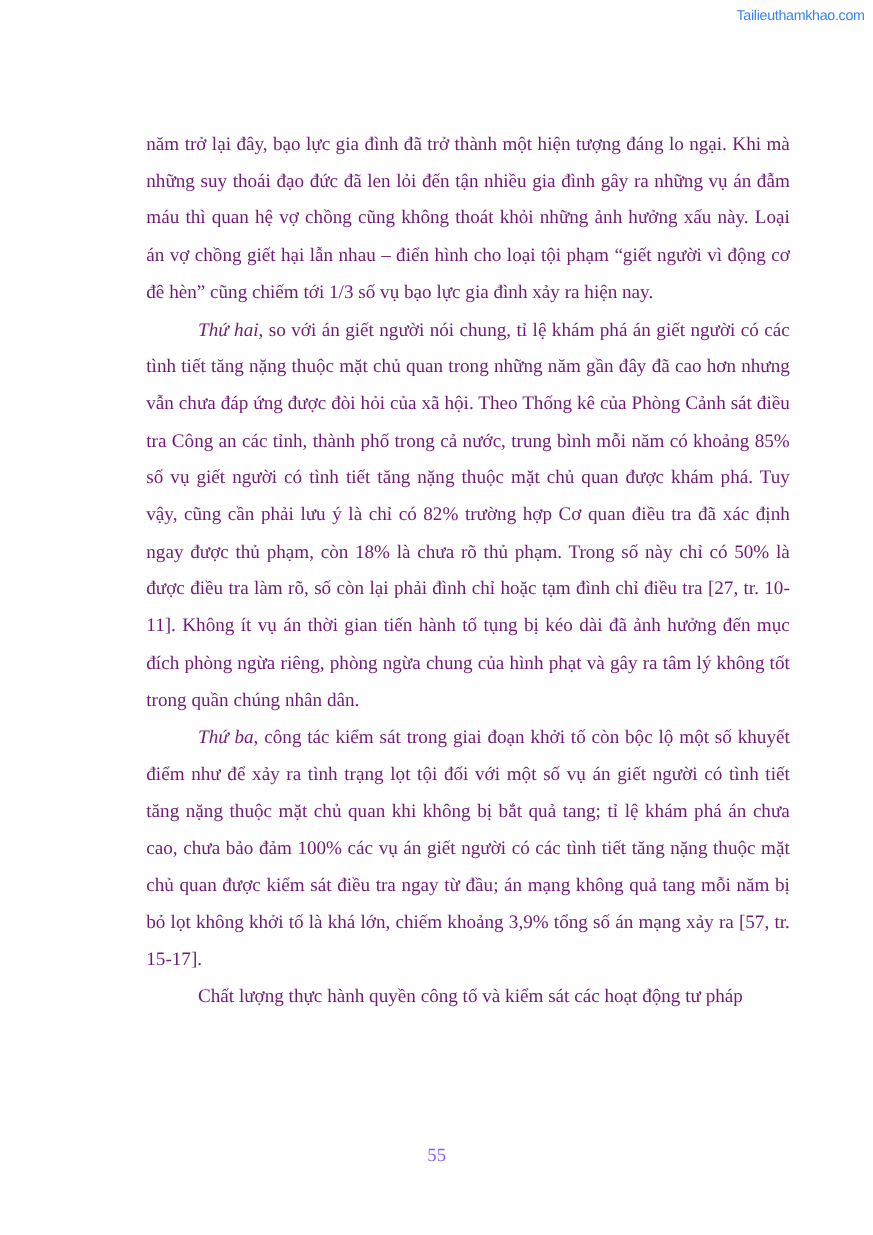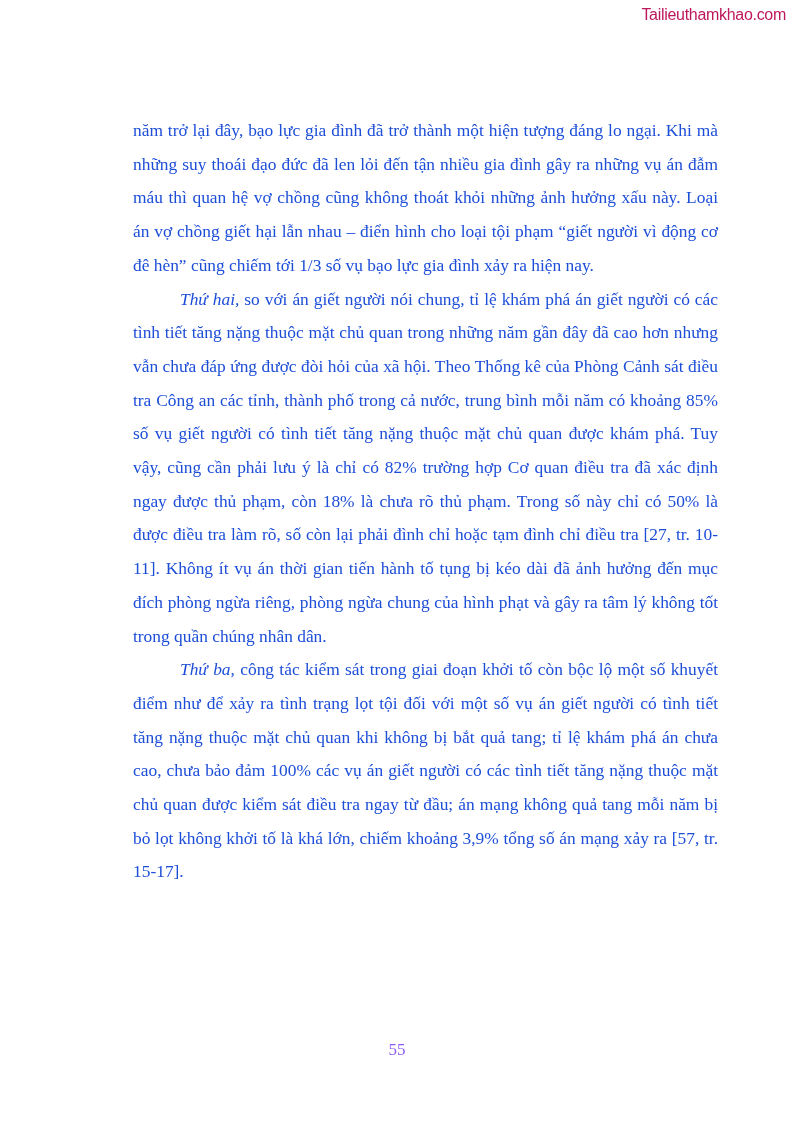--- a/index.html
+++ b/index.html
@@ -1,25 +1,25 @@
 <!DOCTYPE html>
 <html><head>
 <meta charset="utf-8">
 <style>
   html, body { margin: 0; padding: 0; background: #ffffff; }
   body { width: 794px; height: 1123px; position: relative; overflow: hidden; }
   .watermark {
     position: absolute; top: 6px; right: 8px;
-    font-family: "Liberation Sans", sans-serif; font-size: 16px;
-    color: #be185d; letter-spacing: -0.3px;
+    font-family: "Liberation Sans", sans-serif; font-size: 13px;
+    color: #3b82f6; letter-spacing: -0.3px;
   }
   .page-body {
     position: absolute; left: 133px; top: 114px; width: 585px;
     font-family: "Liberation Serif", serif; font-size: 17.4px;
-    line-height: 33.7px; color: #1d4ed8; text-align: justify;
+    line-height: 33.7px; color: #701a75; text-align: justify;
   }
   .para { margin: 0; }
   .para.indent { text-indent: 47px; }
   .para em { font-style: italic; }
   .page-number {
     position: absolute; top: 1040px; left: 0; width: 794px; text-align: center;
     font-family: "Liberation Serif", serif; font-size: 17px; color: #8b5cf6;
   }
 </style>
 </head>
@@ -30,15 +30,18 @@
 <div class="page-body">
   <p class="para">
     <span>năm trở lại đây, bạo lực gia đình đã trở thành một hiện tượng đáng lo ngại. Khi mà những suy thoái đạo đức đã len lỏi đến tận nhiều gia đình gây ra những vụ án đẫm máu thì quan hệ vợ chồng cũng không thoát khỏi những ảnh hưởng xấu này. Loại án vợ chồng giết hại lẫn nhau – điển hình cho loại tội phạm “giết người vì động cơ đê hèn” cũng chiếm tới 1/3 số vụ bạo lực gia đình xảy ra hiện nay.</span>
   </p>
   <p class="para indent">
     <em>Thứ hai,</em><span> so với án giết người nói chung, tỉ lệ khám phá án giết người có các tình tiết tăng nặng thuộc mặt chủ quan trong những năm gần đây đã cao hơn nhưng vẫn chưa đáp ứng được đòi hỏi của xã hội. Theo Thống kê của Phòng Cảnh sát điều tra Công an các tỉnh, thành phố trong cả nước, trung bình mỗi năm có khoảng 85% số vụ giết người có tình tiết tăng nặng thuộc mặt chủ quan được khám phá. Tuy vậy, cũng cần phải lưu ý là chỉ có 82% trường hợp Cơ quan điều tra đã xác định ngay được thủ phạm, còn 18% là chưa rõ thủ phạm. Trong số này chỉ có 50% là được điều tra làm rõ, số còn lại phải đình chỉ hoặc tạm đình chỉ điều tra [27, tr. 10-11]. Không ít vụ án thời gian tiến hành tố tụng bị kéo dài đã ảnh hưởng đến mục đích phòng ngừa riêng, phòng ngừa chung của hình phạt và gây ra tâm lý không tốt trong quần chúng nhân dân.</span>
   </p>
   <p class="para indent">
     <em>Thứ ba,</em><span> công tác kiểm sát trong giai đoạn khởi tố còn bộc lộ một số khuyết điểm như để xảy ra tình trạng lọt tội đối với một số vụ án giết người có tình tiết tăng nặng thuộc mặt chủ quan khi không bị bắt quả tang; tỉ lệ khám phá án chưa cao, chưa bảo đảm 100% các vụ án giết người có các tình tiết tăng nặng thuộc mặt chủ quan được kiểm sát điều tra ngay từ đầu; án mạng không quả tang mỗi năm bị bỏ lọt không khởi tố là khá lớn, chiếm khoảng 3,9% tổng số án mạng xảy ra [57, tr. 15-17].</span>
   </p>
+  <p class="para indent" style="text-align:left;">
+    <span>Chất lượng thực hành quyền công tố và kiểm sát các hoạt động tư pháp</span>
+  </p>
 </div>
 
 <div class="page-number">55</div>
 
 </body></html>

